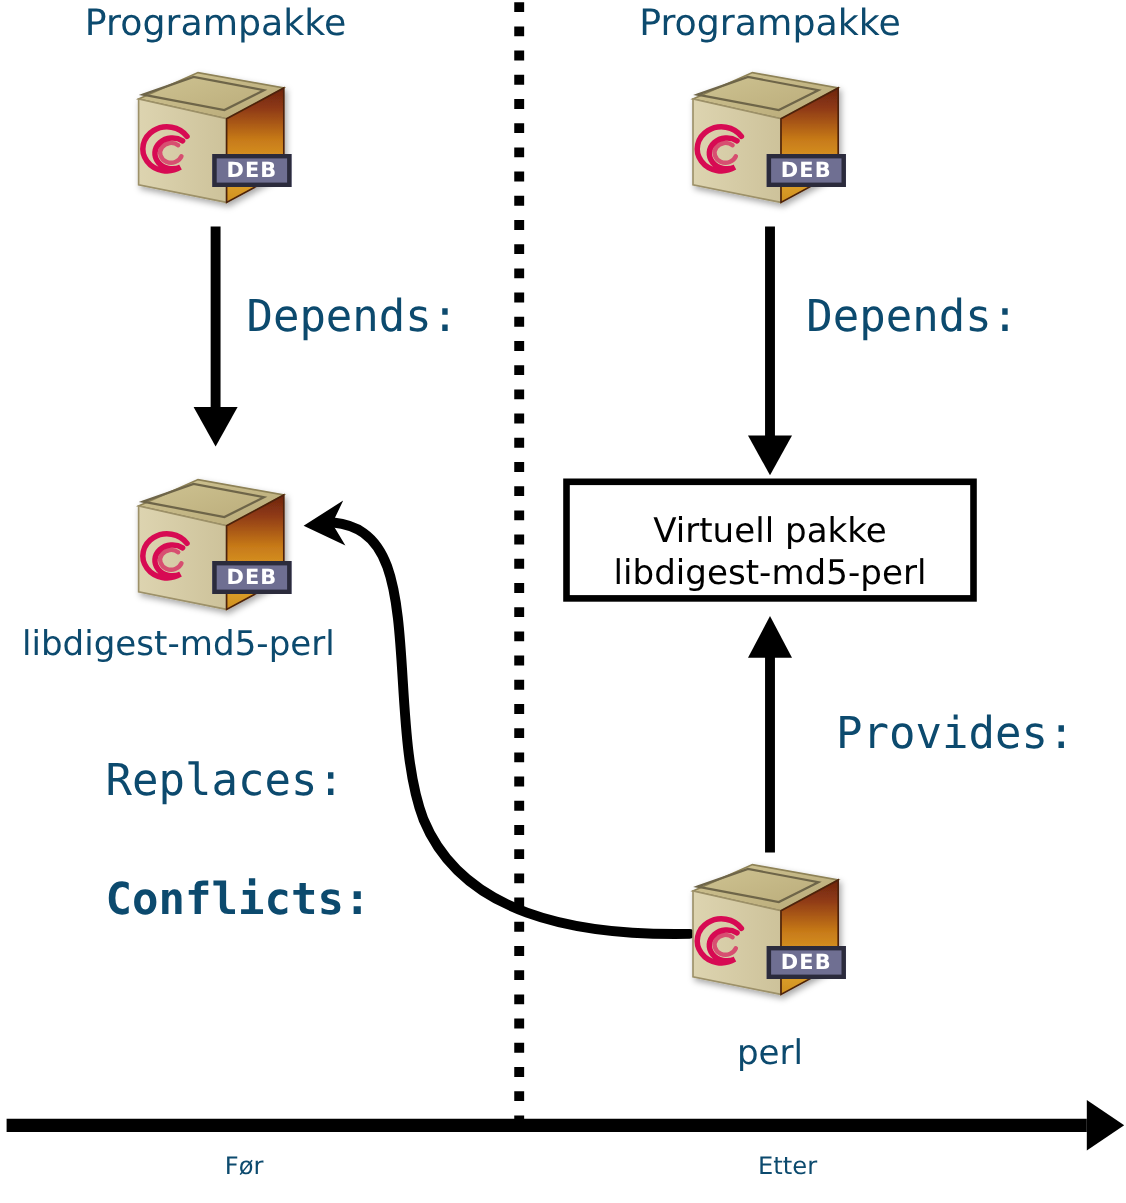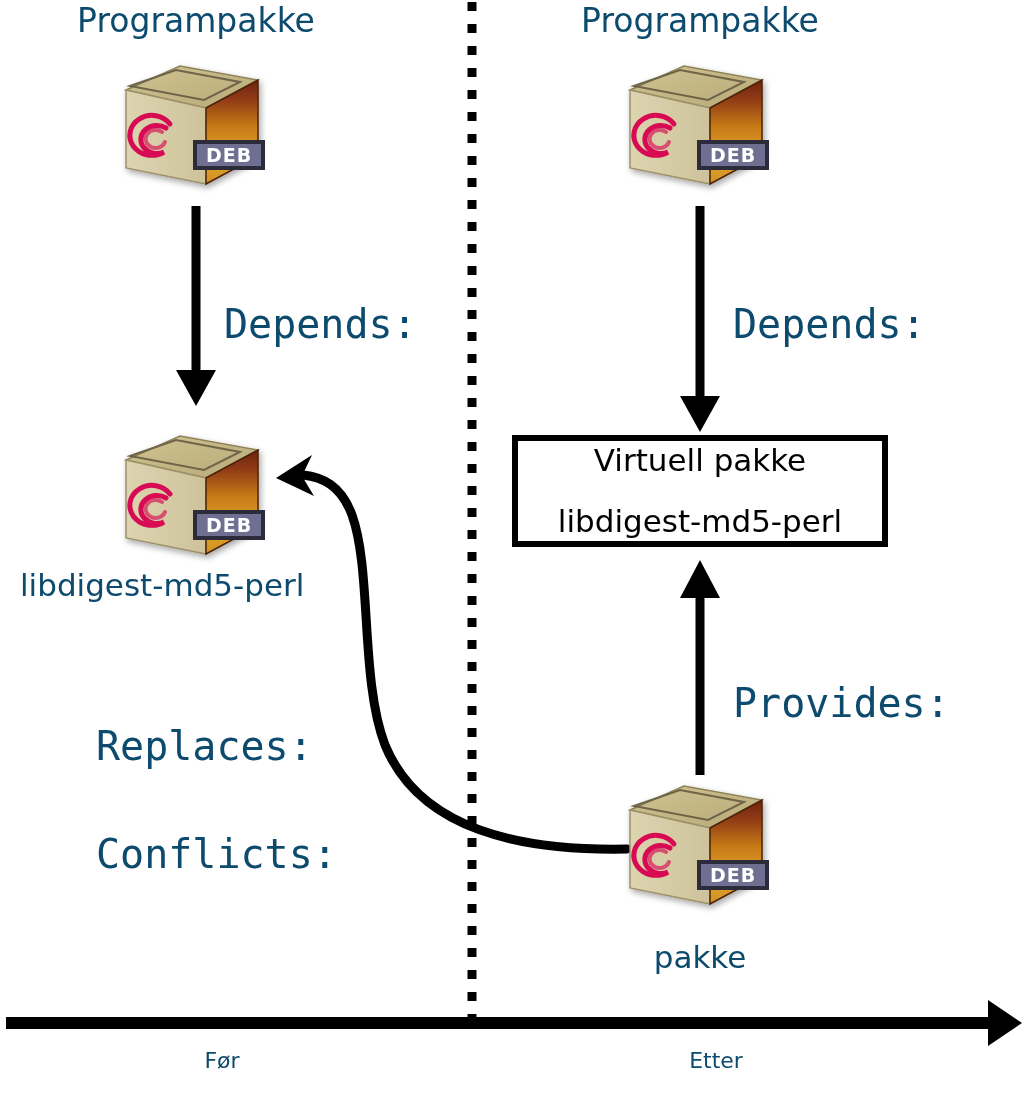--- a/index.html
+++ b/index.html
@@ -46,42 +46,41 @@
 
   
   .caption {
     font-size: 31px;
   }
 
   
   .relation {
     font-size: 40px;
     letter-spacing: 0px;
-    margin-top: 36px;
   }
 
   
   .era {
     font-size: 22px;
   }
 
   
   .vbox {
     position: absolute;
     left: 512px;
     top: 435px;
     width: 376px;
     height: 112px;
     border: 6px solid #000000;
     box-sizing: border-box;
     background: #ffffff;
     display: flex;
     flex-direction: column;
     align-items: center;
-    justify-content: space-between;
+    justify-content: flex-end;
   }
   .vbox-line {
     font-size: 31px;
     color: #000000;
     line-height: 1.25;
     white-space: nowrap;
   }
 
   
   .pkg {
@@ -229,25 +228,25 @@
   <div class="txt sans heading center-x" style="left:196px; top:4px;">Programpakke</div>
 
   <div class="txt sans heading center-x" style="left:700px; top:4px;">Programpakke</div>
 
   <div class="txt mono relation" style="left:224px; top:268px;">Depends:</div>
 
   <div class="txt mono relation" style="left:733px; top:268px;">Depends:</div>
 
   <div class="txt sans caption" style="left:20px; top:570px;">libdigest-md5-perl</div>
 
-  <div class="txt mono relation" style="left:733px; top:647px;">Provides:</div>
+  <div class="txt mono relation" style="left:760px; top:647px;">Provides:</div>
 
   <div class="txt mono relation" style="left:96px; top:690px;text-align:center;">Replaces:</div>
 
-  <div class="txt mono relation" style="left:96px; top:798px;">Conflicts:</div>
-
-  <div class="txt sans caption center-x" style="left:700px; top:942px;">pakke</div>
+  <div class="txt mono relation" style="left:96px; top:798px;font-weight:bold;">Conflicts:</div>
+
+  <div class="txt sans caption center-x" style="left:700px; top:942px;">perl</div>
 
   <div class="txt sans era center-x" style="left:222px; top:1050px;">Før</div>
 
   <div class="txt sans era center-x" style="left:716px; top:1050px;">Etter</div>
 
 </div>
 
 </body></html>

